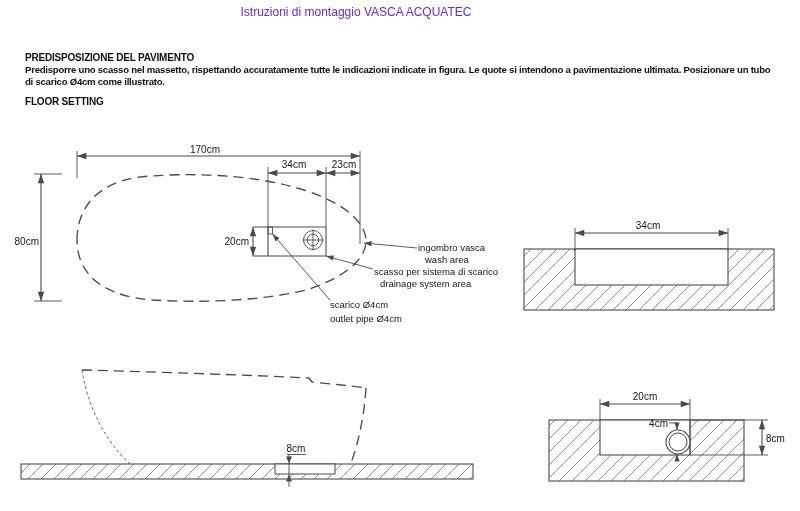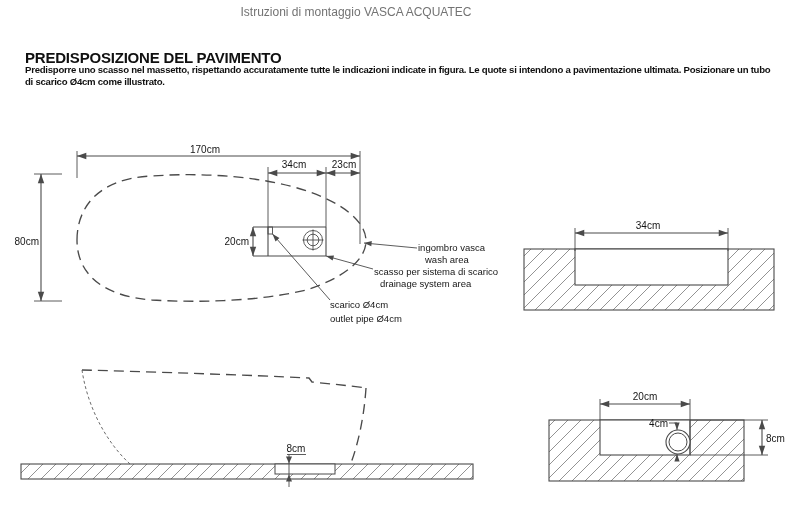--- a/index.html
+++ b/index.html
@@ -3,28 +3,28 @@
 <meta charset="utf-8">
 <style>
   html,body{margin:0;padding:0;}
   body{
     width:800px;height:511px;position:relative;overflow:hidden;
     background:#ffffff;color:#161616;
     font-family:"Liberation Sans", sans-serif;
   }
   .title-block{
     position:absolute;top:6px;left:0;width:712px;text-align:center;
-    font-size:12px;line-height:13.5px;color:#737373;
+    font-size:12px;line-height:13.5px;color:#6d28d9;
   }
   .text-sec{
     position:absolute;left:25px;width:748px;color:#101010;
     font-size:9.6px;line-height:12.2px;letter-spacing:-0.25px;
   }
   .text-sec h2{
-    margin:0;font-size:15px;font-weight:bold;letter-spacing:-0.2px;
+    margin:0;font-size:10px;font-weight:bold;letter-spacing:-0.2px;
   }
   .text-sec p{margin:0;font-weight:bold;}
   .sec-it{top:52px;}
   .sec-en{top:96px;}
   svg.drawing{position:absolute;left:0;top:0;}
   svg .ln{stroke:#4a4a4a;stroke-width:1.1;fill:none;}
   svg .thin{stroke:#4a4a4a;stroke-width:0.9;fill:none;}
   svg .dash{stroke:#4a4a4a;stroke-width:1.35;fill:none;stroke-dasharray:10 6;}
   svg .fdash{stroke:#5a5a5a;stroke-width:0.9;fill:none;stroke-dasharray:3 2.5;}
   svg text{stroke:none;fill:#161616;font-family:"Liberation Sans",sans-serif;}
@@ -38,20 +38,21 @@
 <div class="title-block">
   <div>Istruzioni di montaggio VASCA ACQUATEC</div>
 </div>
 
 <div class="text-sec sec-it">
   <h2>PREDISPOSIZIONE DEL PAVIMENTO</h2>
   <p>Predisporre uno scasso nel massetto, rispettando accuratamente tutte le indicazioni indicate in figura. Le quote si intendono a pavimentazione ultimata. Posizionare un tubo di scarico Ø4cm come illustrato.</p>
 </div>
 
 <div class="text-sec sec-en">
+  <h2>FLOOR SETTING</h2>
 </div>
 
 <svg class="drawing" width="800" height="511" viewBox="0 0 800 511">
   <defs>
     <marker id="arr" viewBox="0 0 10 8" refX="9.5" refY="4" markerWidth="9.5" markerHeight="7.5" orient="auto-start-reverse">
       <path d="M0.5,0.9 L9.5,4 L0.5,7.1 z" fill="#4a4a4a"></path>
     </marker>
     <pattern id="hatch" patternUnits="userSpaceOnUse" width="13" height="13">
       <line x1="0" y1="13" x2="13" y2="0" stroke="#777777" stroke-width="0.8"></line>
     </pattern>

